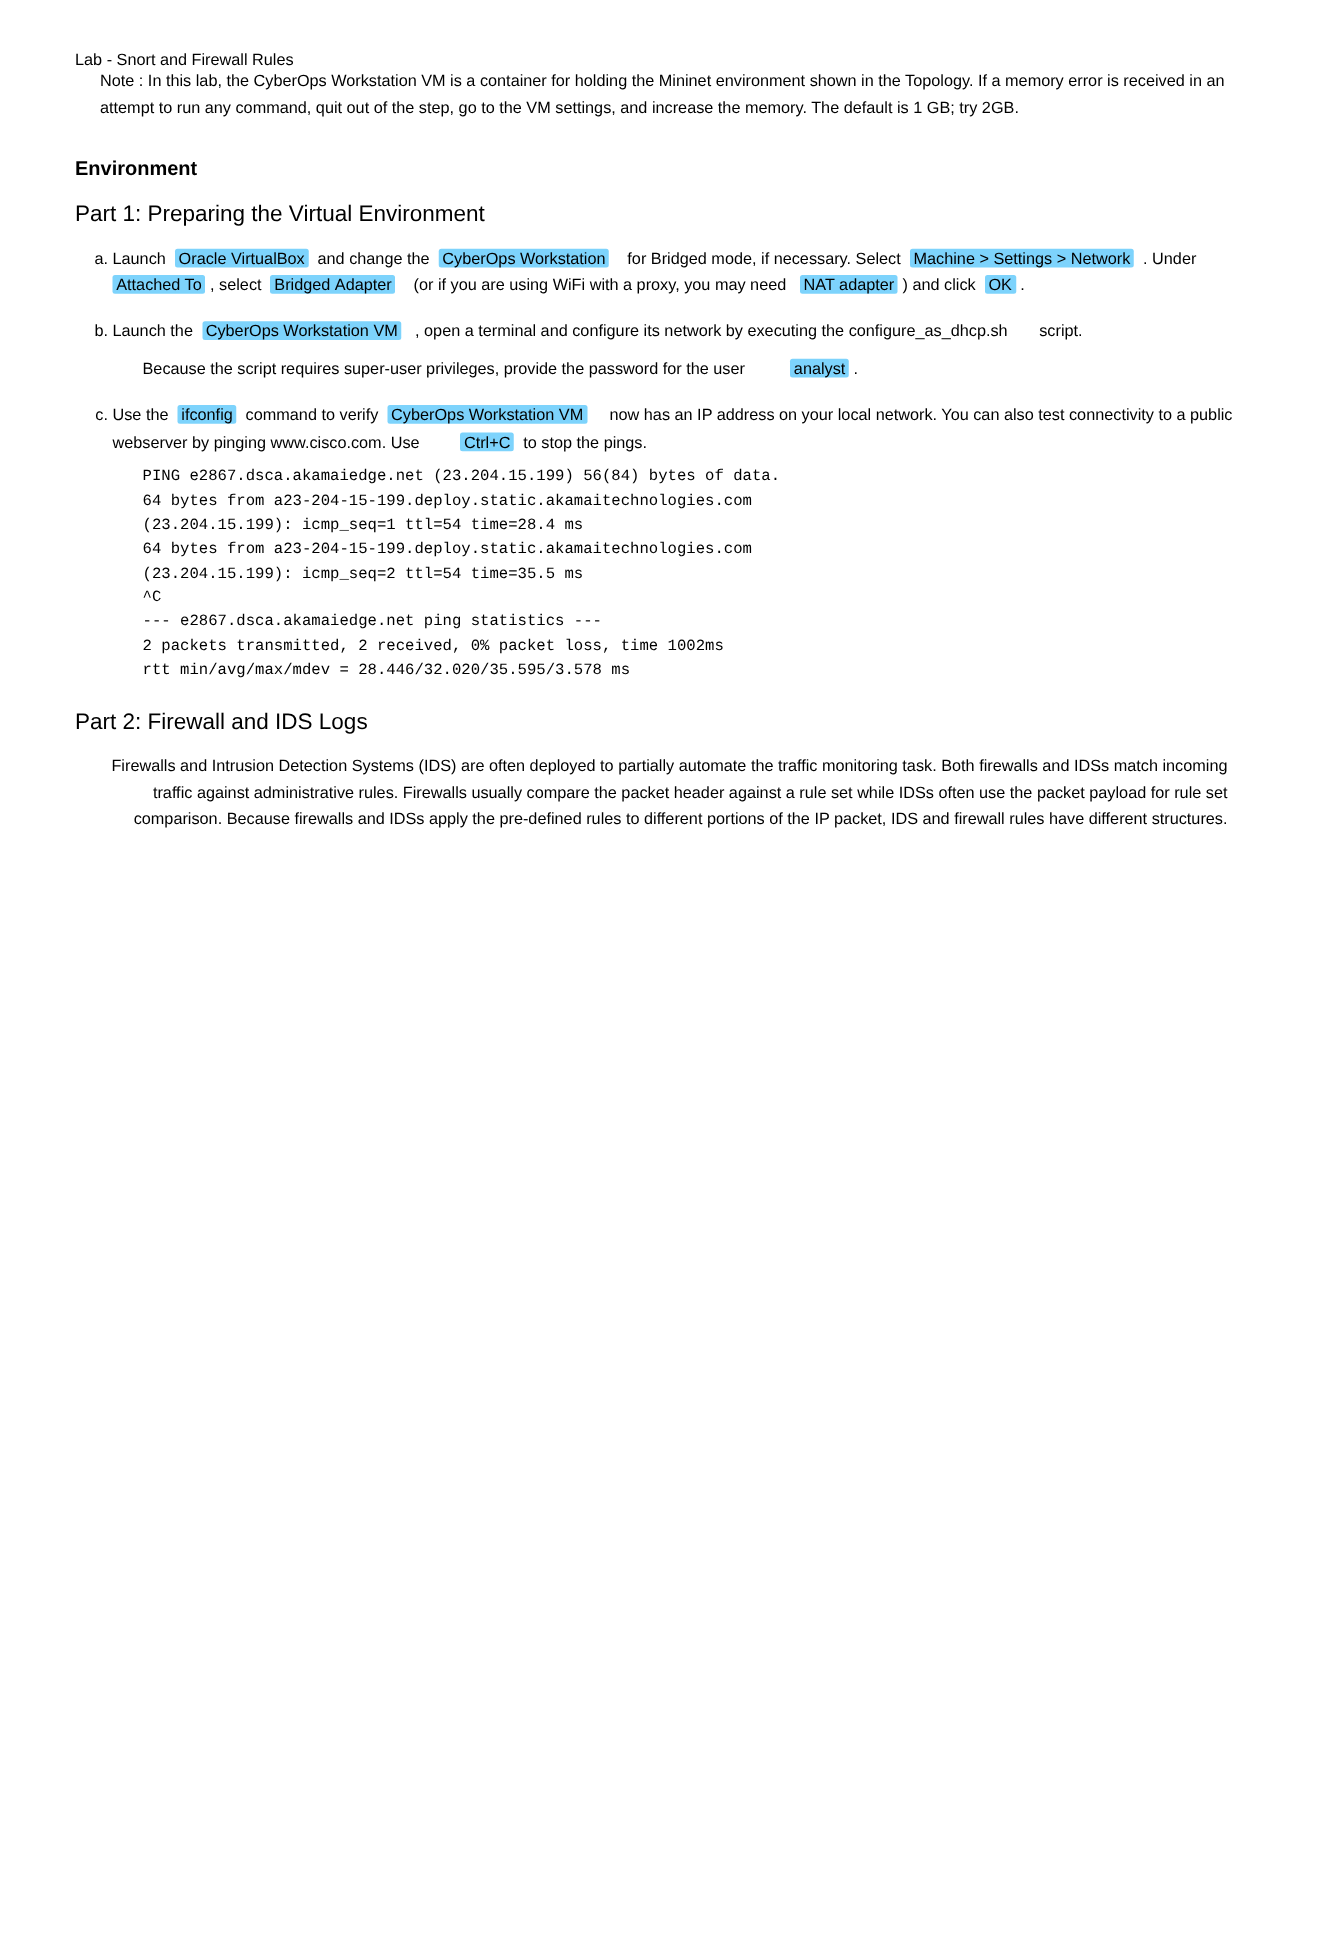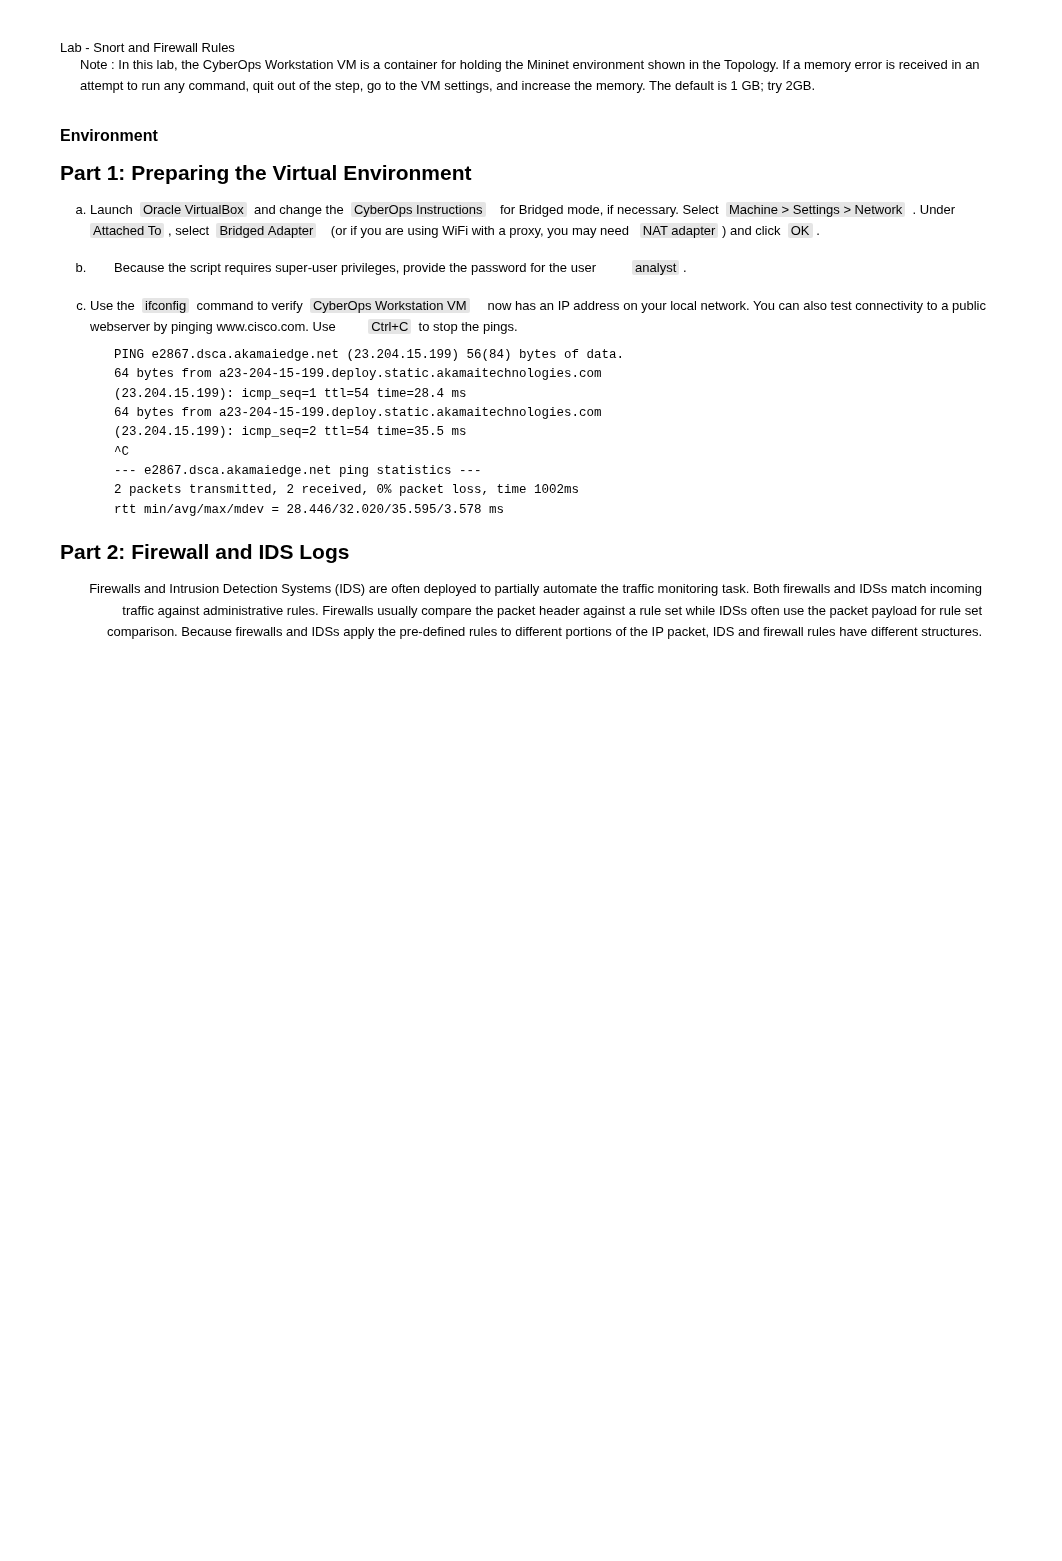--- a/index.html
+++ b/index.html
@@ -22,31 +22,31 @@
       font-size: 13px;
       line-height: 1.6;
     }
     h2.section-heading {
       font-size: 16px;
       font-weight: bold;
       margin-bottom: 16px;
       border-bottom: none;
     }
     h3.part-heading {
-      font-size: 21px;
-      font-weight: bold;
+      font-size: 18px;
+      font-weight: normal;
       margin-bottom: 14px;
       margin-top: 10px;
     }
     .instructions-section {
       margin-bottom: 10px;
     }
     .highlight-box {
       display: inline;
-      background-color: #e5e5e5;
+      background-color: #7dd3fc;
       padding: 0 3px;
       border-radius: 2px;
       font-family: Arial, sans-serif;
     }
     .code-block {
       font-family: 'Courier New', Courier, monospace;
       font-size: 12.5px;
       margin: 8px 0 4px 0;
       line-height: 1.55;
       white-space: pre;
@@ -84,26 +84,30 @@
   <h2 class="section-heading">Environment</h2>
 </div>
 
 <div>
   <h3 class="part-heading">Part 1: Preparing the Virtual Environment</h3>
 
   <ol class="alpha-list">
 
     <li>
       <span>
-        Launch &nbsp;<span class="highlight-box">Oracle VirtualBox</span>&nbsp; and change the &nbsp;<span class="highlight-box">CyberOps Instructions</span>&nbsp;&nbsp;&nbsp; for Bridged mode, if necessary.
+        Launch &nbsp;<span class="highlight-box">Oracle VirtualBox</span>&nbsp; and change the &nbsp;<span class="highlight-box">CyberOps Workstation</span>&nbsp;&nbsp;&nbsp; for Bridged mode, if necessary.
         Select &nbsp;<span class="highlight-box">Machine &gt; Settings &gt; Network</span>&nbsp;&nbsp;. Under <span class="highlight-box">Attached To</span>&nbsp;, select &nbsp;<span class="highlight-box">Bridged&nbsp;Adapter</span>&nbsp;&nbsp;&nbsp; (or if you are using WiFi with a proxy, you may need &nbsp;&nbsp;<span class="highlight-box">NAT adapter</span>&nbsp;) and click &nbsp;<span class="highlight-box">OK</span>&nbsp;.
       </span>
     </li>
 
     <li>
+      <span>
+        Launch the &nbsp;<span class="highlight-box">CyberOps Workstation VM</span>&nbsp;&nbsp;&nbsp;, open a terminal and configure its network by executing the
+        configure_as_dhcp.sh&nbsp;&nbsp;&nbsp;&nbsp;&nbsp;&nbsp; script.
+      </span>
       <div class="sub-content">
         <p>Because the script requires super-user privileges, provide the password for the user &nbsp;&nbsp;&nbsp;&nbsp;&nbsp;&nbsp;&nbsp;&nbsp; <span class="highlight-box">analyst</span>&nbsp;.</p>
       </div>
     </li>
 
     <li>
       <span>
         Use the &nbsp;<span class="highlight-box">ifconfig</span>&nbsp; command to verify &nbsp;<span class="highlight-box">CyberOps Workstation VM</span>&nbsp;&nbsp;&nbsp;&nbsp; now has an IP address on your local
         network. You can also test connectivity to a public webserver by pinging www.cisco.com. Use &nbsp;&nbsp;&nbsp;&nbsp;&nbsp;&nbsp;&nbsp;&nbsp;<span class="highlight-box">Ctrl+C</span>&nbsp; to stop the pings.
       </span>

